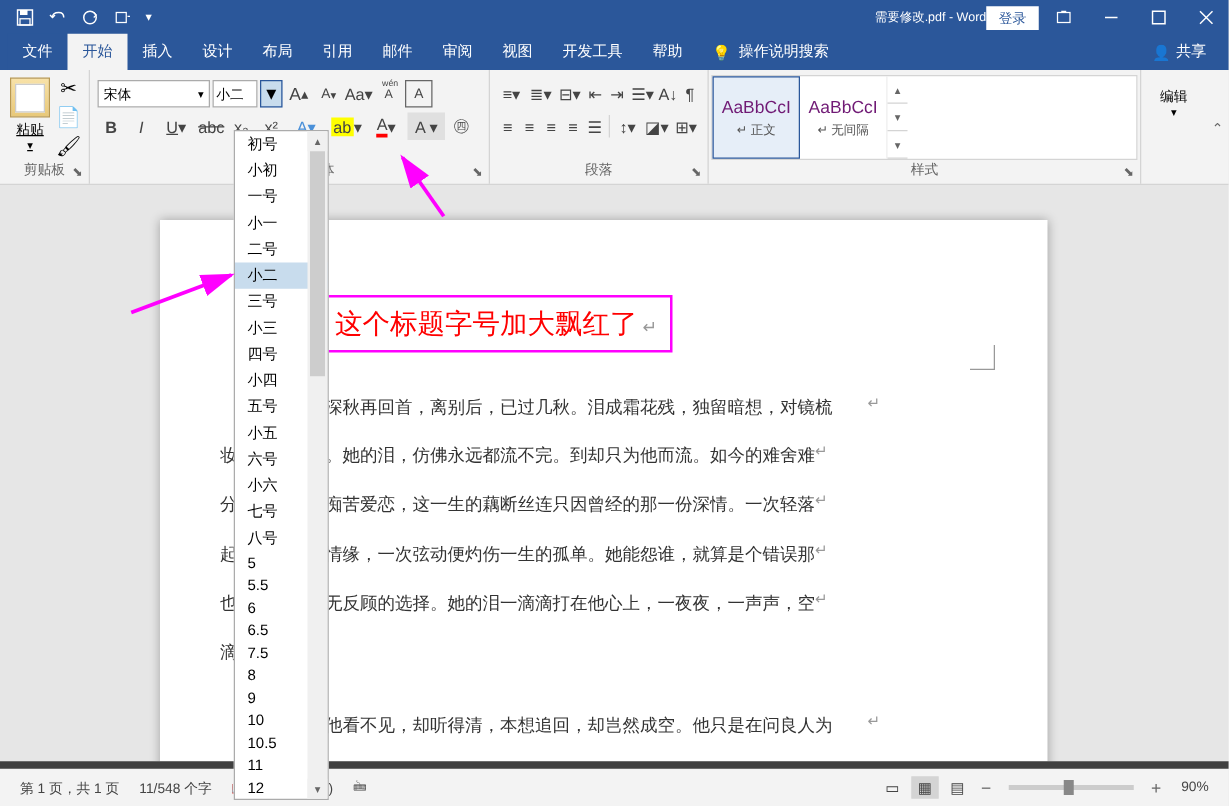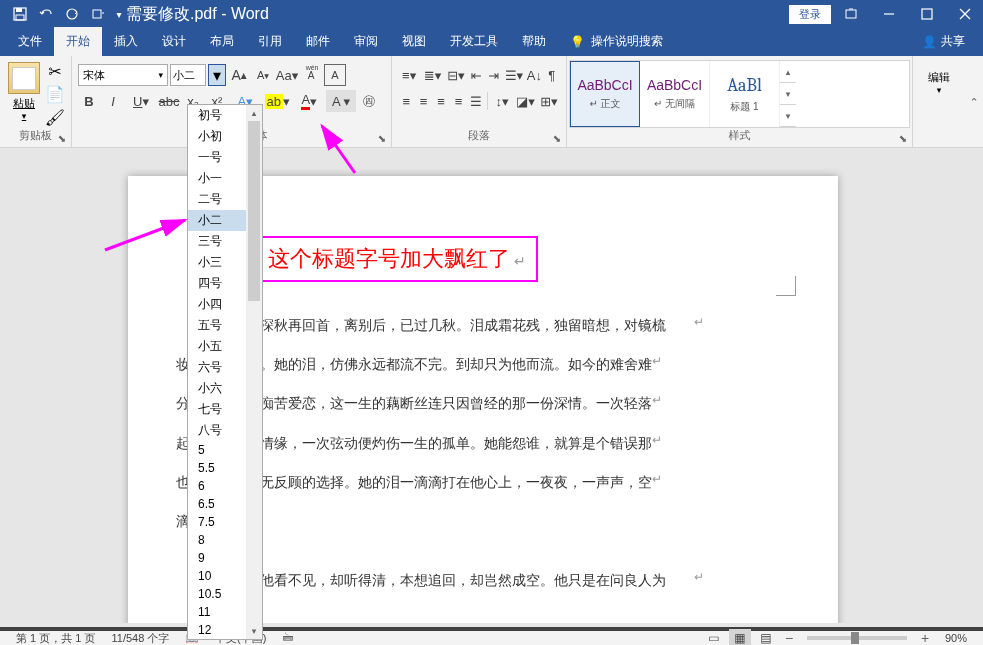--- a/index.html
+++ b/index.html
@@ -1,21 +1,21 @@
 <!DOCTYPE html>
 <html><head>
 <meta charset="utf-8">
 <style>
 * { margin: 0; padding: 0; box-sizing: border-box; font-family: "Microsoft YaHei", "Segoe UI", sans-serif; }
 body { background: #e6e6e6; width: 983px; height: 645px; overflow: hidden; position: relative; }
 
 .titlebar { background: #2b579a; height: 28px; display: flex; align-items: center; color: white; font-size: 11px; }
 .qat { display: flex; align-items: center; padding-left: 8px; gap: 2px; }
 .qat-btn { width: 24px; height: 24px; display: flex; align-items: center; justify-content: center; cursor: pointer; }
-.title-center { flex: 1; text-align: left; font-size: 16px; }
+.title-center { flex: 1; text-align: right; font-size: 10px; }
 .title-right { display: flex; align-items: center; gap: 2px; }
 .login-btn { background: white; color: #2b579a; padding: 2px 10px; font-size: 11px; margin-right: 0; cursor: pointer; font-family: Liberation Serif, serif; }
 .win-btn { width: 36px; height: 28px; display: flex; align-items: center; justify-content: center; cursor: pointer; }
 
 .ribbon-tabs { background: #2b579a; height: 28px; display: flex; align-items: flex-end; color: white; font-size: 12px; padding: 0 6px; }
 .ribbon-tab { padding: 6px 12px; cursor: pointer; }
 .ribbon-tab.file { background: #2b579a; }
 .ribbon-tab.active { background: #f3f3f3; color: #2b579a; }
 .ribbon-tab.help-search { display: flex; align-items: center; gap: 6px; }
 .share-btn { margin-left: auto; padding: 6px 12px; cursor: pointer; display: flex; align-items: center; gap: 4px; }
@@ -70,21 +70,21 @@
 .fontsize-dropdown { position: absolute; left: 187px; top: 104px; width: 76px; background: white; border: 1px solid #ababab; z-index: 100; font-size: 12px; max-height: 540px; overflow-x: hidden; }
 .fs-item { padding: 2px 10px; cursor: pointer; }
 .fs-item.selected { background: #c8dced; }
 .fs-scrollbar { position: absolute; right: 0; top: 0; bottom: 0; width: 16px; background: #f0f0f0; }
 .fs-thumb { position: absolute; right: 2px; top: 16px; width: 12px; height: 180px; background: #cdcdcd; }
 .fs-arr { position: absolute; right: 0; width: 16px; height: 16px; display: flex; align-items: center; justify-content: center; font-size: 9px; color: #666; background: #f0f0f0; }
 
 .arrow-annotation { position: absolute; pointer-events: none; z-index: 200; }
 .arrow-annotation svg { overflow: visible; }
 
-.statusbar { position: absolute; bottom: 0; left: 0; right: 0; height: 18px; background: #f3f3f3; border-top: 4px solid #404040; display: flex; align-items: center; font-size: 11px; color: #444; padding: 0 8px; }
+.statusbar { position: absolute; bottom: 0; left: 0; right: 0; height: 36px; background: #f3f3f3; border-top: 6px solid #404040; display: flex; align-items: center; font-size: 11px; color: #444; padding: 0 8px; }
 .sb-item { padding: 0 8px; cursor: pointer; }
 .sb-right { margin-left: auto; display: flex; align-items: center; gap: 4px; }
 .sb-view-btn { width: 22px; height: 18px; display: flex; align-items: center; justify-content: center; cursor: pointer; font-size: 12px; }
 .sb-view-btn.active { background: #d4d4d4; }
 .zoom-slider { width: 100px; height: 4px; background: #ccc; position: relative; margin: 0 6px; }
 .zoom-thumb { position: absolute; top: -4px; left: 44px; width: 8px; height: 12px; background: #888; }
 .zoom-btn { width: 16px; height: 16px; display: flex; align-items: center; justify-content: center; cursor: pointer; font-size: 14px; color: #666; }
 </style>
 </head>
 <body>
@@ -256,24 +256,20 @@
   <div class="ribbon-group styles-group">
     <div style="display:flex;flex-direction:column;flex:1;">
       <div class="style-gallery">
         <div class="style-item active">
           <div class="style-preview">AaBbCcI</div>
           <div class="style-name">↵ 正文</div>
         </div>
         <div class="style-item">
           <div class="style-preview">AaBbCcI</div>
           <div class="style-name">↵ 无间隔</div>
-        </div>
-        <div class="style-item">
-          <div class="style-preview heading">AaBl</div>
-          <div class="style-name">标题 1</div>
         </div>
         <div class="style-scroll">
           <div class="style-scroll-btn">▴</div>
           <div class="style-scroll-btn">▾</div>
           <div class="style-scroll-btn">▾</div>
         </div>
       </div>
       <div class="ribbon-group-label">样式</div>
     </div>
     <div class="ribbon-group-launcher">⬊</div>

